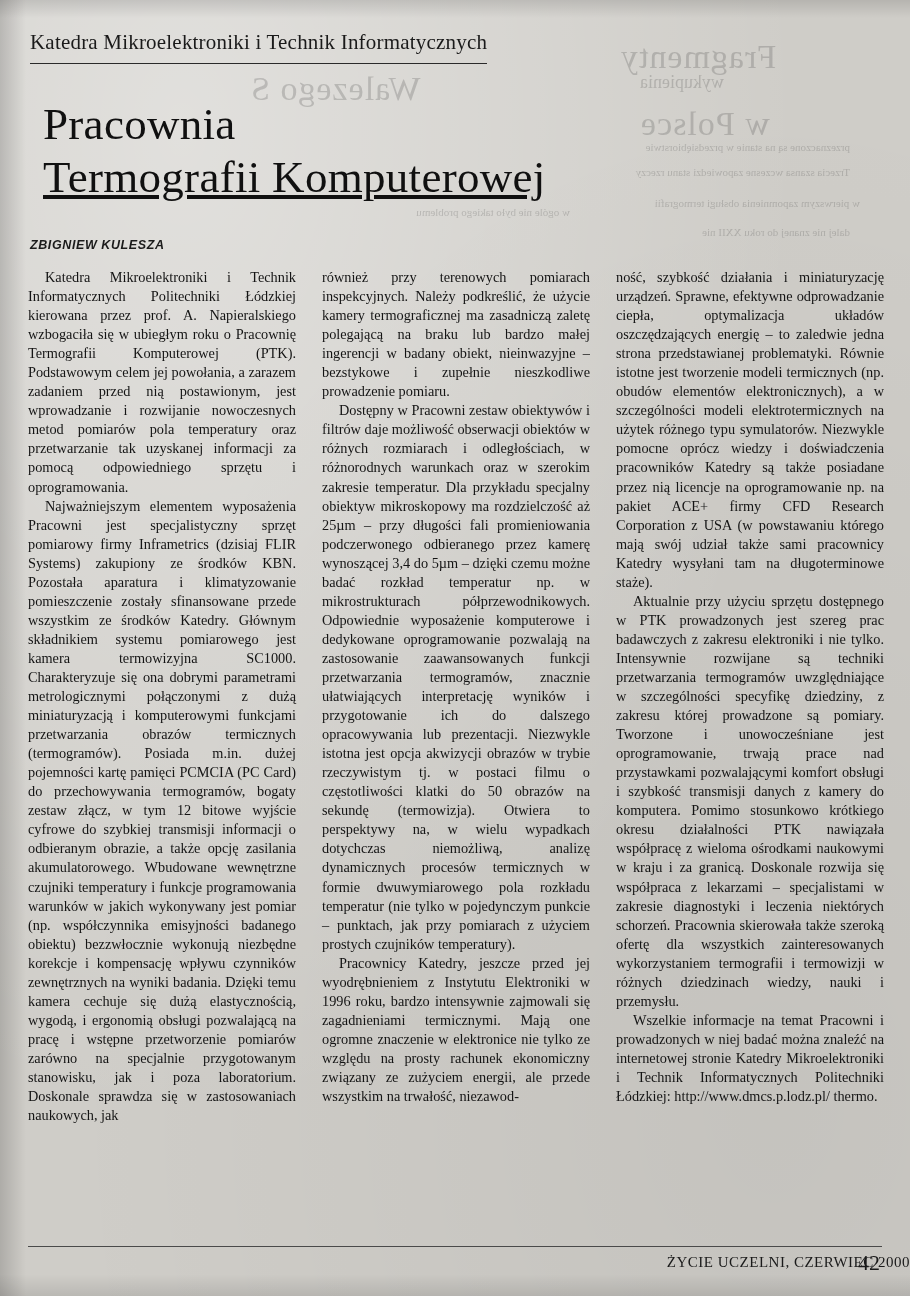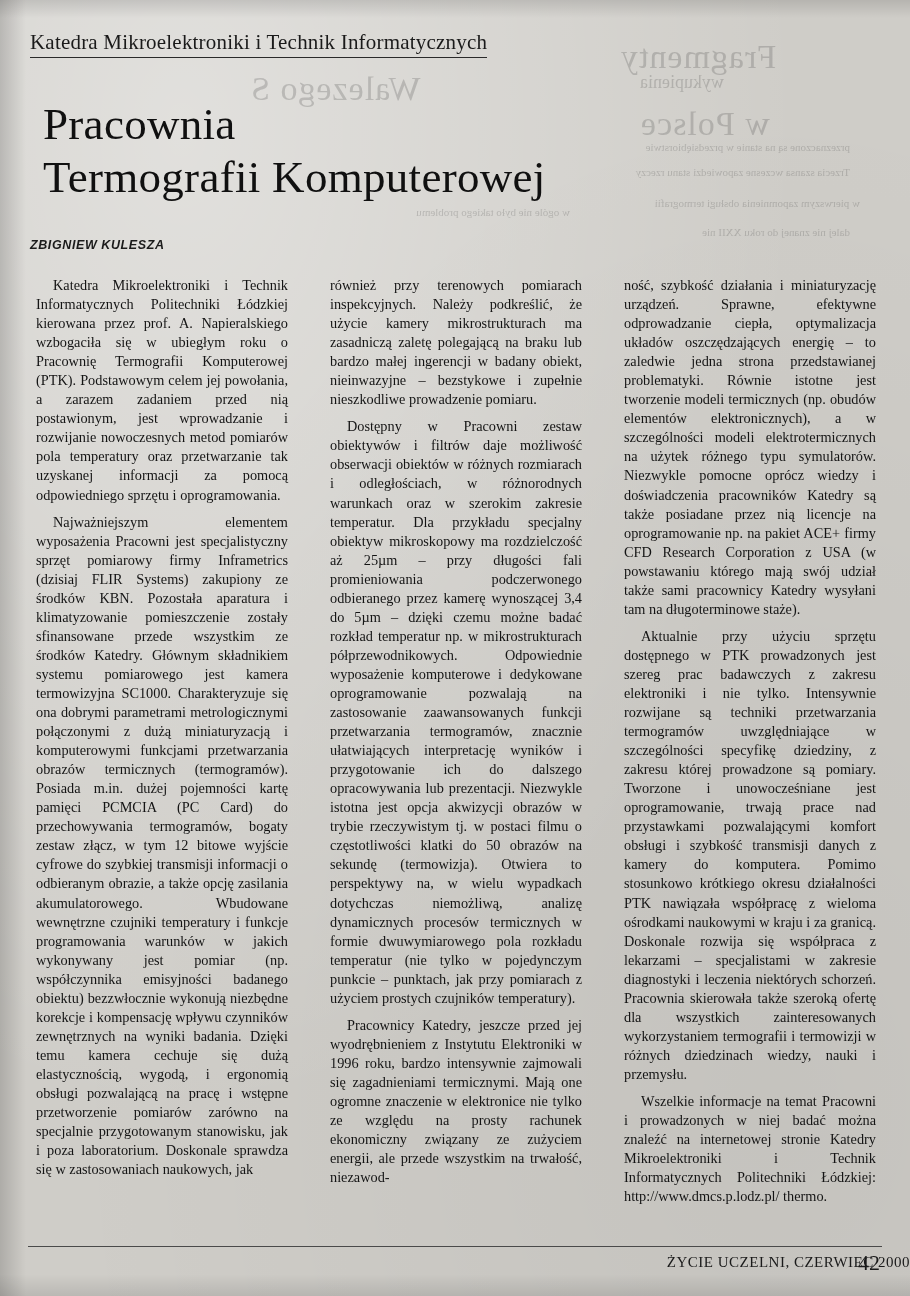--- a/index.html
+++ b/index.html
@@ -40,35 +40,35 @@
   .ghost-small { font-size: 11px; line-height: 14px; white-space: normal; }
 
   .kicker {
     position: absolute;
     left: 30px;
     top: 30px;
     font-size: 21px;
     letter-spacing: 0.2px;
     color: #1a1a1a;
     border-bottom: 1px solid #2a2a2a;
-    padding-bottom: 2px;
+    padding-bottom: 8px;
   }
   .title {
     position: absolute;
     left: 30px;
     top: 68px;
     width: 830px;
     font-size: 45px;
     line-height: 53px;
     font-weight: normal;
     letter-spacing: 0.3px;
     color: #101010;
     margin-left: 13px;
   }
-  .title .line2 { display: block; }
+  .title .line2 { display: block; text-decoration: underline; }
 
   .author {
     position: absolute;
     left: 30px;
     top: 238px;
     font-family: "Liberation Sans", sans-serif;
     font-size: 12.5px;
     font-style: italic;
     font-weight: bold;
     letter-spacing: 0.6px;
@@ -87,21 +87,21 @@
   .col {
     width: 268px;
     font-size: 14.3px;
     line-height: 19.05px;
     text-align: justify;
     text-justify: inter-word;
     hyphens: manual;
     color: #141414;
   }
   .col p {
-    margin: 8px;
+    margin: 0;
     text-indent: 17px;
   }
   .col p.cont {
     text-indent: 0;
   }
 
   .footer {
     position: absolute;
     left: 0;
     right: 0;
@@ -174,21 +174,21 @@
   </h1>
 
   <div class="author">ZBIGNIEW KULESZA</div>
 
   <div class="columns">
     <div class="col">
       <p>Katedra Mikroelektroniki i Technik Informatycznych Politechniki Łódzkiej kierowana przez prof. A. Napieralskiego wzbogaciła się w ubiegłym roku o Pracownię Termografii Komputerowej (PTK). Podstawowym celem jej powołania, a zarazem zadaniem przed nią postawionym, jest wprowadzanie i rozwijanie nowoczesnych metod pomiarów pola temperatury oraz przetwarzanie tak uzyskanej informacji za pomocą odpowiedniego sprzętu i oprogramowania.</p>
       <p>Najważniejszym elementem wyposażenia Pracowni jest specjalistyczny sprzęt pomiarowy firmy Inframetrics (dzisiaj FLIR Systems) zakupiony ze środków KBN. Pozostała aparatura i klimatyzowanie pomieszczenie zostały sfinansowane przede wszystkim ze środków Katedry. Głównym składnikiem systemu pomiarowego jest kamera termowizyjna SC1000. Charakteryzuje się ona dobrymi parametrami metrologicznymi połączonymi z dużą miniaturyzacją i komputerowymi funkcjami przetwarzania obrazów termicznych (termogramów). Posiada m.in. dużej pojemności kartę pamięci PCMCIA (PC Card) do przechowywania termogramów, bogaty zestaw złącz, w tym 12 bitowe wyjście cyfrowe do szybkiej transmisji informacji o odbieranym obrazie, a także opcję zasilania akumulatorowego. Wbudowane wewnętrzne czujniki temperatury i funkcje programowania warunków w jakich wykonywany jest pomiar (np. współczynnika emisyjności badanego obiektu) bezzwłocznie wykonują niezbędne korekcje i kompensację wpływu czynników zewnętrznych na wyniki badania. Dzięki temu kamera cechuje się dużą elastycznością, wygodą, i ergonomią obsługi pozwalającą na pracę i wstępne przetworzenie pomiarów zarówno na specjalnie przygotowanym stanowisku, jak i poza laboratorium. Doskonale sprawdza się w zastosowaniach naukowych, jak</p>
     </div>
     <div class="col">
-      <p class="cont">również przy terenowych pomiarach inspekcyjnych. Należy podkreślić, że użycie kamery mikrostrukturach ma zasadniczą zaletę polegającą na braku lub bardzo małej ingerencji w badany obiekt, nieinwazyjne – bezstykowe i zupełnie nieszkodliwe prowadzenie pomiaru.</p>
+      <p class="cont">również przy terenowych pomiarach inspekcyjnych. Należy podkreślić, że użycie kamery termograficznej ma zasadniczą zaletę polegającą na braku lub bardzo małej ingerencji w badany obiekt, nieinwazyjne – bezstykowe i zupełnie nieszkodliwe prowadzenie pomiaru.</p>
       <p>Dostępny w Pracowni zestaw obiektywów i filtrów daje możliwość obserwacji obiektów w różnych rozmiarach i odległościach, w różnorodnych warunkach oraz w szerokim zakresie temperatur. Dla przykładu specjalny obiektyw mikroskopowy ma rozdzielczość aż 25µm – przy długości fali promieniowania podczerwonego odbieranego przez kamerę wynoszącej 3,4 do 5µm – dzięki czemu możne badać rozkład temperatur np. w mikrostrukturach półprzewodnikowych. Odpowiednie wyposażenie komputerowe i dedykowane oprogramowanie pozwalają na zastosowanie zaawansowanych funkcji przetwarzania termogramów, znacznie ułatwiających interpretację wyników i przygotowanie ich do dalszego opracowywania lub prezentacji. Niezwykle istotna jest opcja akwizycji obrazów w trybie rzeczywistym tj. w postaci filmu o częstotliwości klatki do 50 obrazów na sekundę (termowizja). Otwiera to perspektywy na, w wielu wypadkach dotychczas niemożliwą, analizę dynamicznych procesów termicznych w formie dwuwymiarowego pola rozkładu temperatur (nie tylko w pojedynczym punkcie – punktach, jak przy pomiarach z użyciem prostych czujników temperatury).</p>
       <p>Pracownicy Katedry, jeszcze przed jej wyodrębnieniem z Instytutu Elektroniki w 1996 roku, bardzo intensywnie zajmowali się zagadnieniami termicznymi. Mają one ogromne znaczenie w elektronice nie tylko ze względu na prosty rachunek ekonomiczny związany ze zużyciem energii, ale przede wszystkim na trwałość, niezawod-</p>
     </div>
     <div class="col">
       <p class="cont">ność, szybkość działania i miniaturyzację urządzeń. Sprawne, efektywne odprowadzanie ciepła, optymalizacja układów oszczędzających energię – to zaledwie jedna strona przedstawianej problematyki. Równie istotne jest tworzenie modeli termicznych (np. obudów elementów elektronicznych), a w szczególności modeli elektrotermicznych na użytek różnego typu symulatorów. Niezwykle pomocne oprócz wiedzy i doświadczenia pracowników Katedry są także posiadane przez nią licencje na oprogramowanie np. na pakiet ACE+ firmy CFD Research Corporation z USA (w powstawaniu którego mają swój udział także sami pracownicy Katedry wysyłani tam na długoterminowe staże).</p>
       <p>Aktualnie przy użyciu sprzętu dostępnego w PTK prowadzonych jest szereg prac badawczych z zakresu elektroniki i nie tylko. Intensywnie rozwijane są techniki przetwarzania termogramów uwzględniające w szczególności specyfikę dziedziny, z zakresu której prowadzone są pomiary. Tworzone i unowocześniane jest oprogramowanie, trwają prace nad przystawkami pozwalającymi komfort obsługi i szybkość transmisji danych z kamery do komputera. Pomimo stosunkowo krótkiego okresu działalności PTK nawiązała współpracę z wieloma ośrodkami naukowymi w kraju i za granicą. Doskonale rozwija się współpraca z lekarzami – specjalistami w zakresie diagnostyki i leczenia niektórych schorzeń. Pracownia skierowała także szeroką ofertę dla wszystkich zainteresowanych wykorzystaniem termografii i termowizji w różnych dziedzinach wiedzy, nauki i przemysłu.</p>
       <p>Wszelkie informacje na temat Pracowni i prowadzonych w niej badać można znaleźć na internetowej stronie Katedry Mikroelektroniki i Technik Informatycznych Politechniki Łódzkiej: http://www.dmcs.p.lodz.pl/ thermo.</p>
     </div>
   </div>
 

